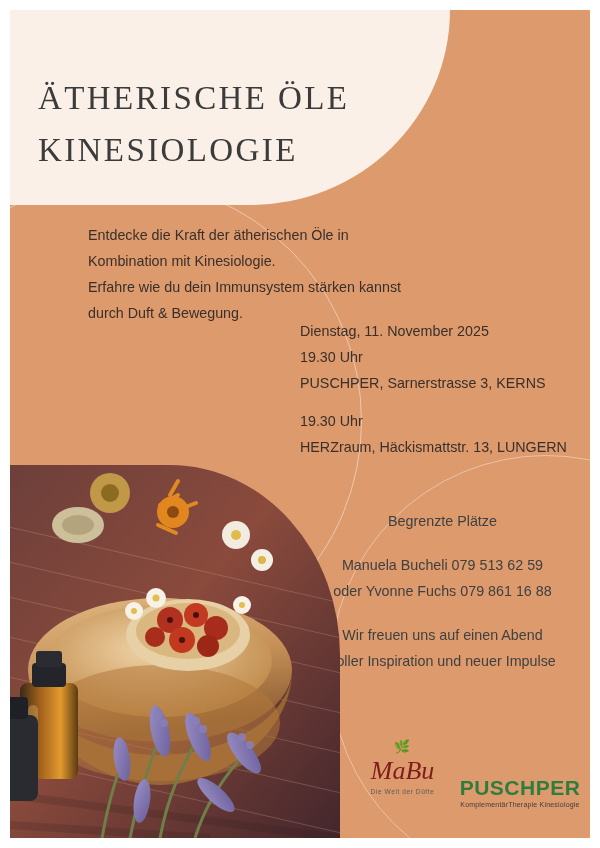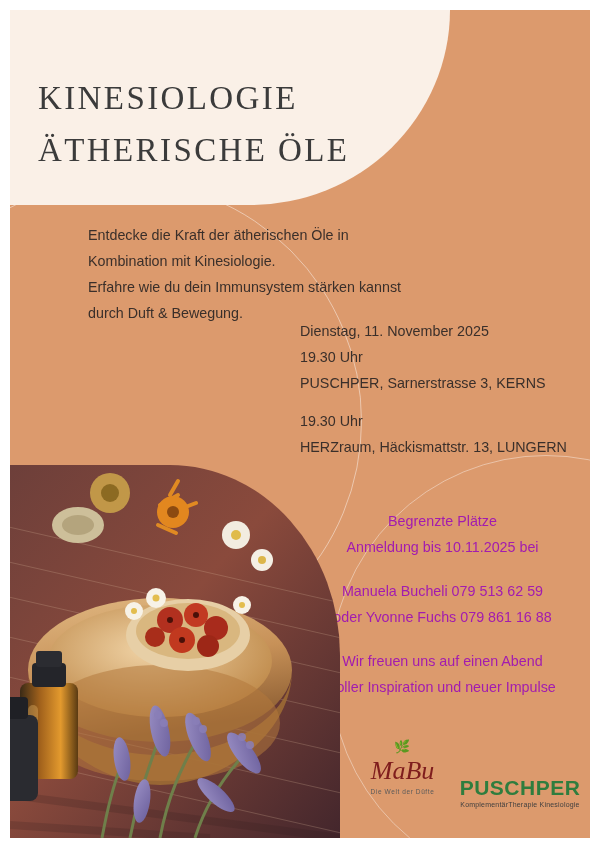--- a/index.html
+++ b/index.html
@@ -94,21 +94,21 @@
   .dates .grp:last-child { margin-bottom: 0; }
   
   .info {
     position: absolute;
     left: 300px;
     top: 508px;
     width: 285px;
     text-align: center;
     font-size: 14.3px;
     line-height: 26px;
-    color: #a21caf;
+    color: #404040;
   }
   .info .grp { margin-bottom: 18px; }
   .info .grp:last-child { margin-bottom: 0; }
   
   .photo {
     position: absolute;
     left: 10px;
     top: 465px;
     width: 330px;
     height: 373px;
@@ -176,43 +176,42 @@
 <body>
 
 <div class="poster">
 
   <div class="bg-orange"></div>
   <div class="faint-arc"></div>
   <div class="faint-arc2"></div>
   <div class="cream-blob"></div>
 
   <div class="title-wrap">
+    <div class="title-line">ÄTHERISCHE ÖLE</div>
     <div class="title-line">KINESIOLOGIE</div>
-    <div class="title-line">ÄTHERISCHE ÖLE</div>
   </div>
 
   <div class="intro" style="white-space: pre-line;">Entdecke die Kraft der ätherischen Öle in Kombination mit Kinesiologie.
 Erfahre wie du dein Immunsystem stärken kannst durch Duft &amp; Bewegung.</div>
 
   <div class="dates">
     <div class="grp">
       <div>Dienstag, 11. November 2025</div>
       <div>19.30 Uhr</div>
       <div>PUSCHPER, Sarnerstrasse 3, KERNS</div>
     </div>
     <div class="grp">
       <div>19.30 Uhr</div>
       <div>HERZraum, Häckismattstr. 13, LUNGERN</div>
     </div>
   </div>
 
   <div class="info">
     <div class="grp">
       <div>Begrenzte Plätze</div>
-      <div>Anmeldung bis 10.11.2025 bei</div>
     </div>
     <div class="grp">
       <div>Manuela Bucheli 079 513 62 59</div>
       <div>oder Yvonne Fuchs 079 861 16 88</div>
     </div>
     <div class="grp">
       <div>Wir freuen uns auf einen Abend</div>
       <div>voller Inspiration und neuer Impulse</div>
     </div>
   </div>

